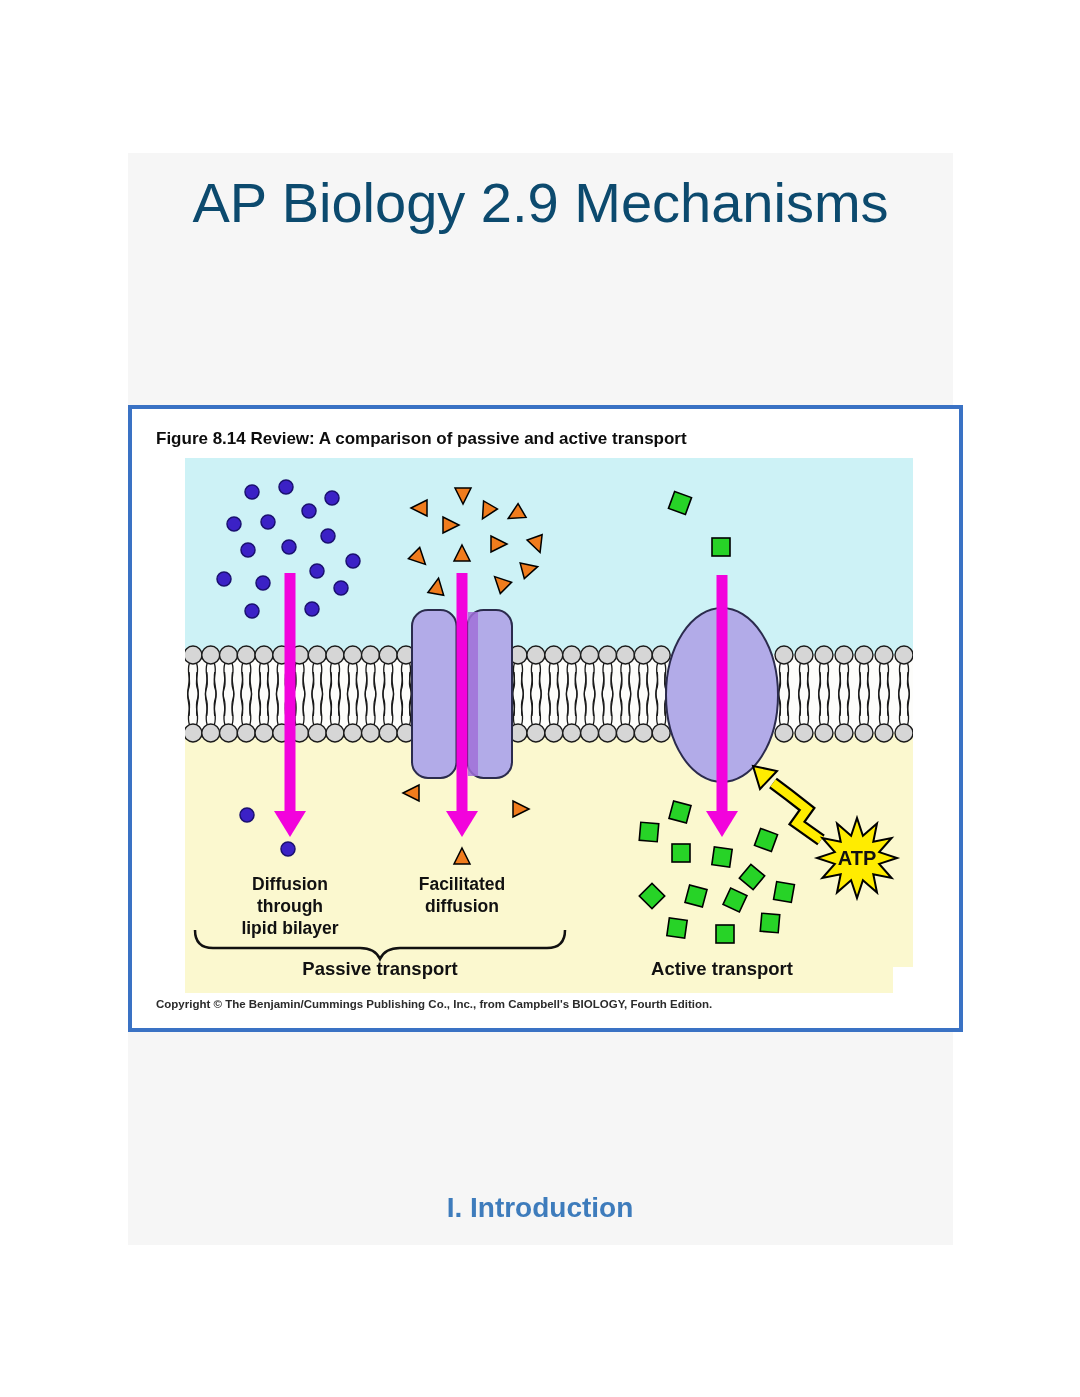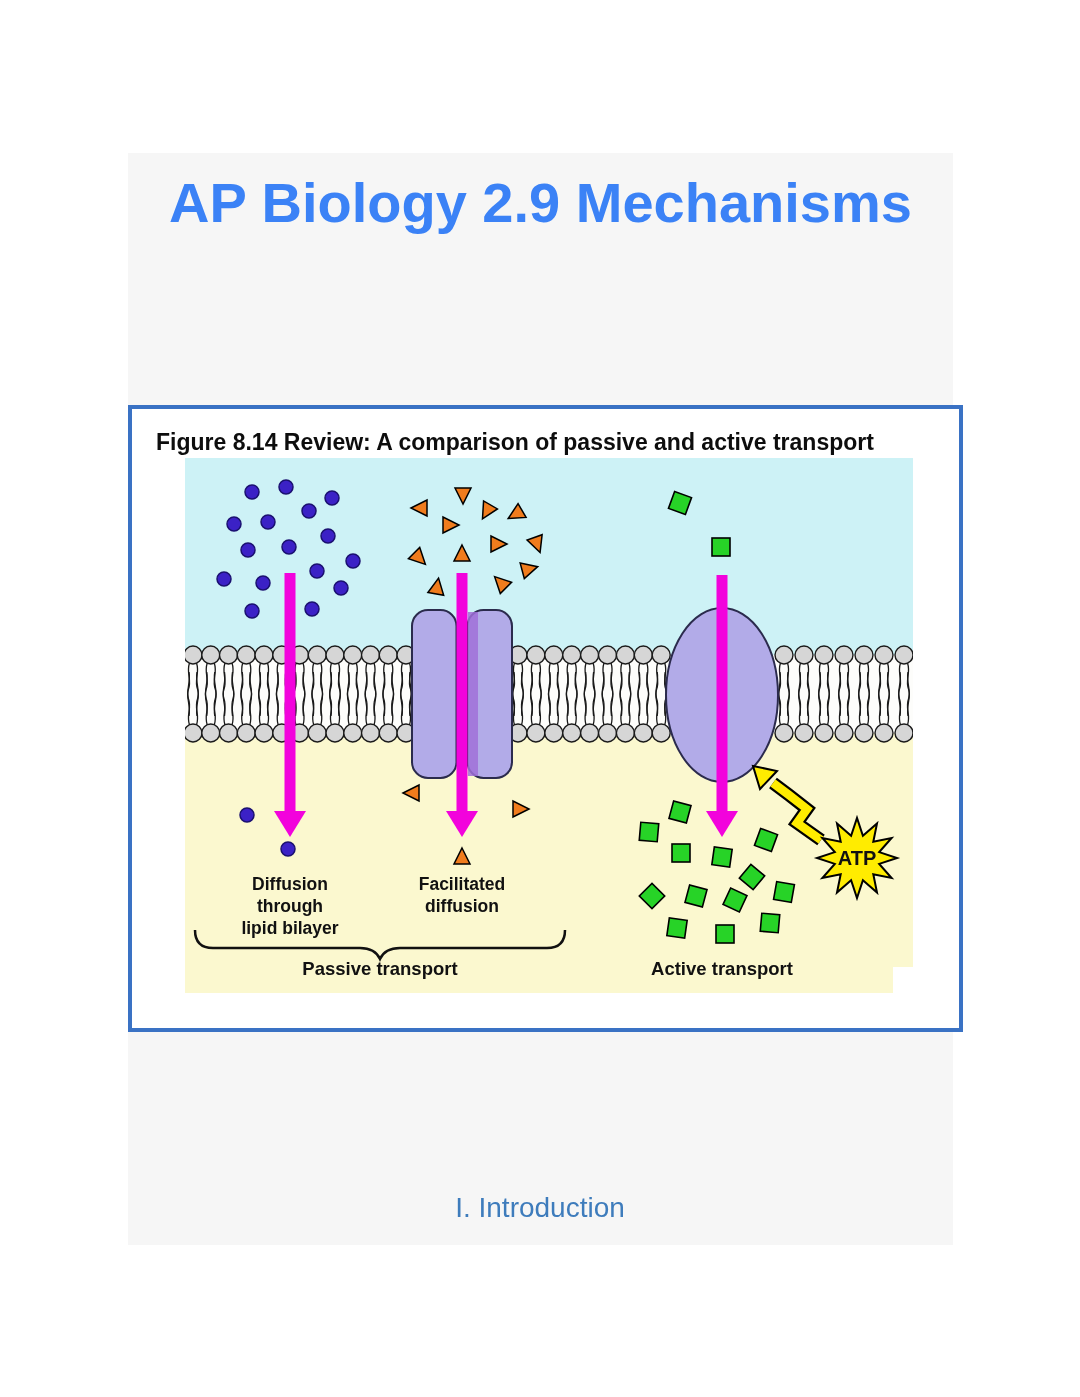--- a/index.html
+++ b/index.html
@@ -1,32 +1,32 @@
 <!DOCTYPE html>
 <html><head>
 <meta charset="utf-8">
 <style>
   html,body{margin:0;padding:0;}
   body{width:1080px;height:1397px;background:#ffffff;position:relative;
        font-family:"Liberation Sans",sans-serif;}
   .content-bg{position:absolute;left:128px;top:153px;width:825px;height:1092px;
        background:#f6f6f6;}
   .page-title{position:absolute;left:128px;top:150px;width:825px;margin:0;
-       text-align:center;font-weight:bold;font-size:56px;line-height:106px;
-       color:#3b82f6;letter-spacing:0px;}
+       text-align:center;font-weight:normal;font-size:56px;line-height:106px;
+       color:#0c4a6e;letter-spacing:0px;}
   .page-title span{display:block;}
   .figure-box{position:absolute;left:128px;top:405px;width:835px;height:627px;
        background:#ffffff;border:4px solid #3a72c4;box-sizing:border-box;}
   .figure-caption{position:absolute;left:24px;top:20px;font-weight:bold;
-       font-size:23px;color:#0d0d0d;white-space:nowrap;}
+       font-size:17px;color:#0d0d0d;white-space:nowrap;}
   .diagram{position:absolute;left:53px;top:49px;}
   .figure-copyright{position:absolute;left:24px;top:589px;font-weight:bold;
        font-size:11.5px;color:#2b2b2b;white-space:nowrap;}
   .section-heading{position:absolute;left:0;top:1192px;width:1080px;
-       text-align:center;font-weight:normal;font-size:28px;color:#3e7cbc;}
+       text-align:center;font-weight:bold;font-size:28px;color:#3e7cbc;}
   
   .head{fill:#d6d6d6;stroke:#1a1a1a;stroke-width:1.4;}
   .tail{fill:none;stroke:#1a1a1a;stroke-width:1.3;}
   .dot{fill:#3b21c6;stroke:#1a1070;stroke-width:1.5;}
   .tri{fill:#f07c1d;stroke:#000;stroke-width:1.5;}
   .sq{fill:#27d327;stroke:#000;stroke-width:1.6;}
   .protein{fill:#b2abe8;stroke:#2b2b4d;stroke-width:2;}
   .arrow{fill:#f203dc;}
   .star{fill:#ffec00;stroke:#000;stroke-width:2;}
   .bolt-outline{fill:none;stroke:#000;stroke-width:13;stroke-linejoin:miter;}
@@ -230,15 +230,16 @@
     <path class="brace" d="M10,472 Q10,490 28,490 L175,490 Q190,490 195,501 Q200,490 215,490 L362,490 Q380,490 380,472"></path>
     <text class="lbl" x="105" y="432" text-anchor="middle">Diffusion</text>
     <text class="lbl" x="105" y="454" text-anchor="middle">through</text>
     <text class="lbl" x="105" y="476" text-anchor="middle">lipid bilayer</text>
     <text class="lbl" x="277" y="432" text-anchor="middle">Facilitated</text>
     <text class="lbl" x="277" y="454" text-anchor="middle">diffusion</text>
     <text class="lbl2" x="195" y="517" text-anchor="middle">Passive transport</text>
     <text class="lbl2" x="537" y="517" text-anchor="middle">Active transport</text>
   </svg>
 
+  <div class="figure-copyright">Copyright © The Benjamin/Cummings Publishing Co., Inc., from Campbell's BIOLOGY, Fourth Edition.</div>
 </div>
 
 <div class="section-heading">I. Introduction</div>
 
 </body></html>

